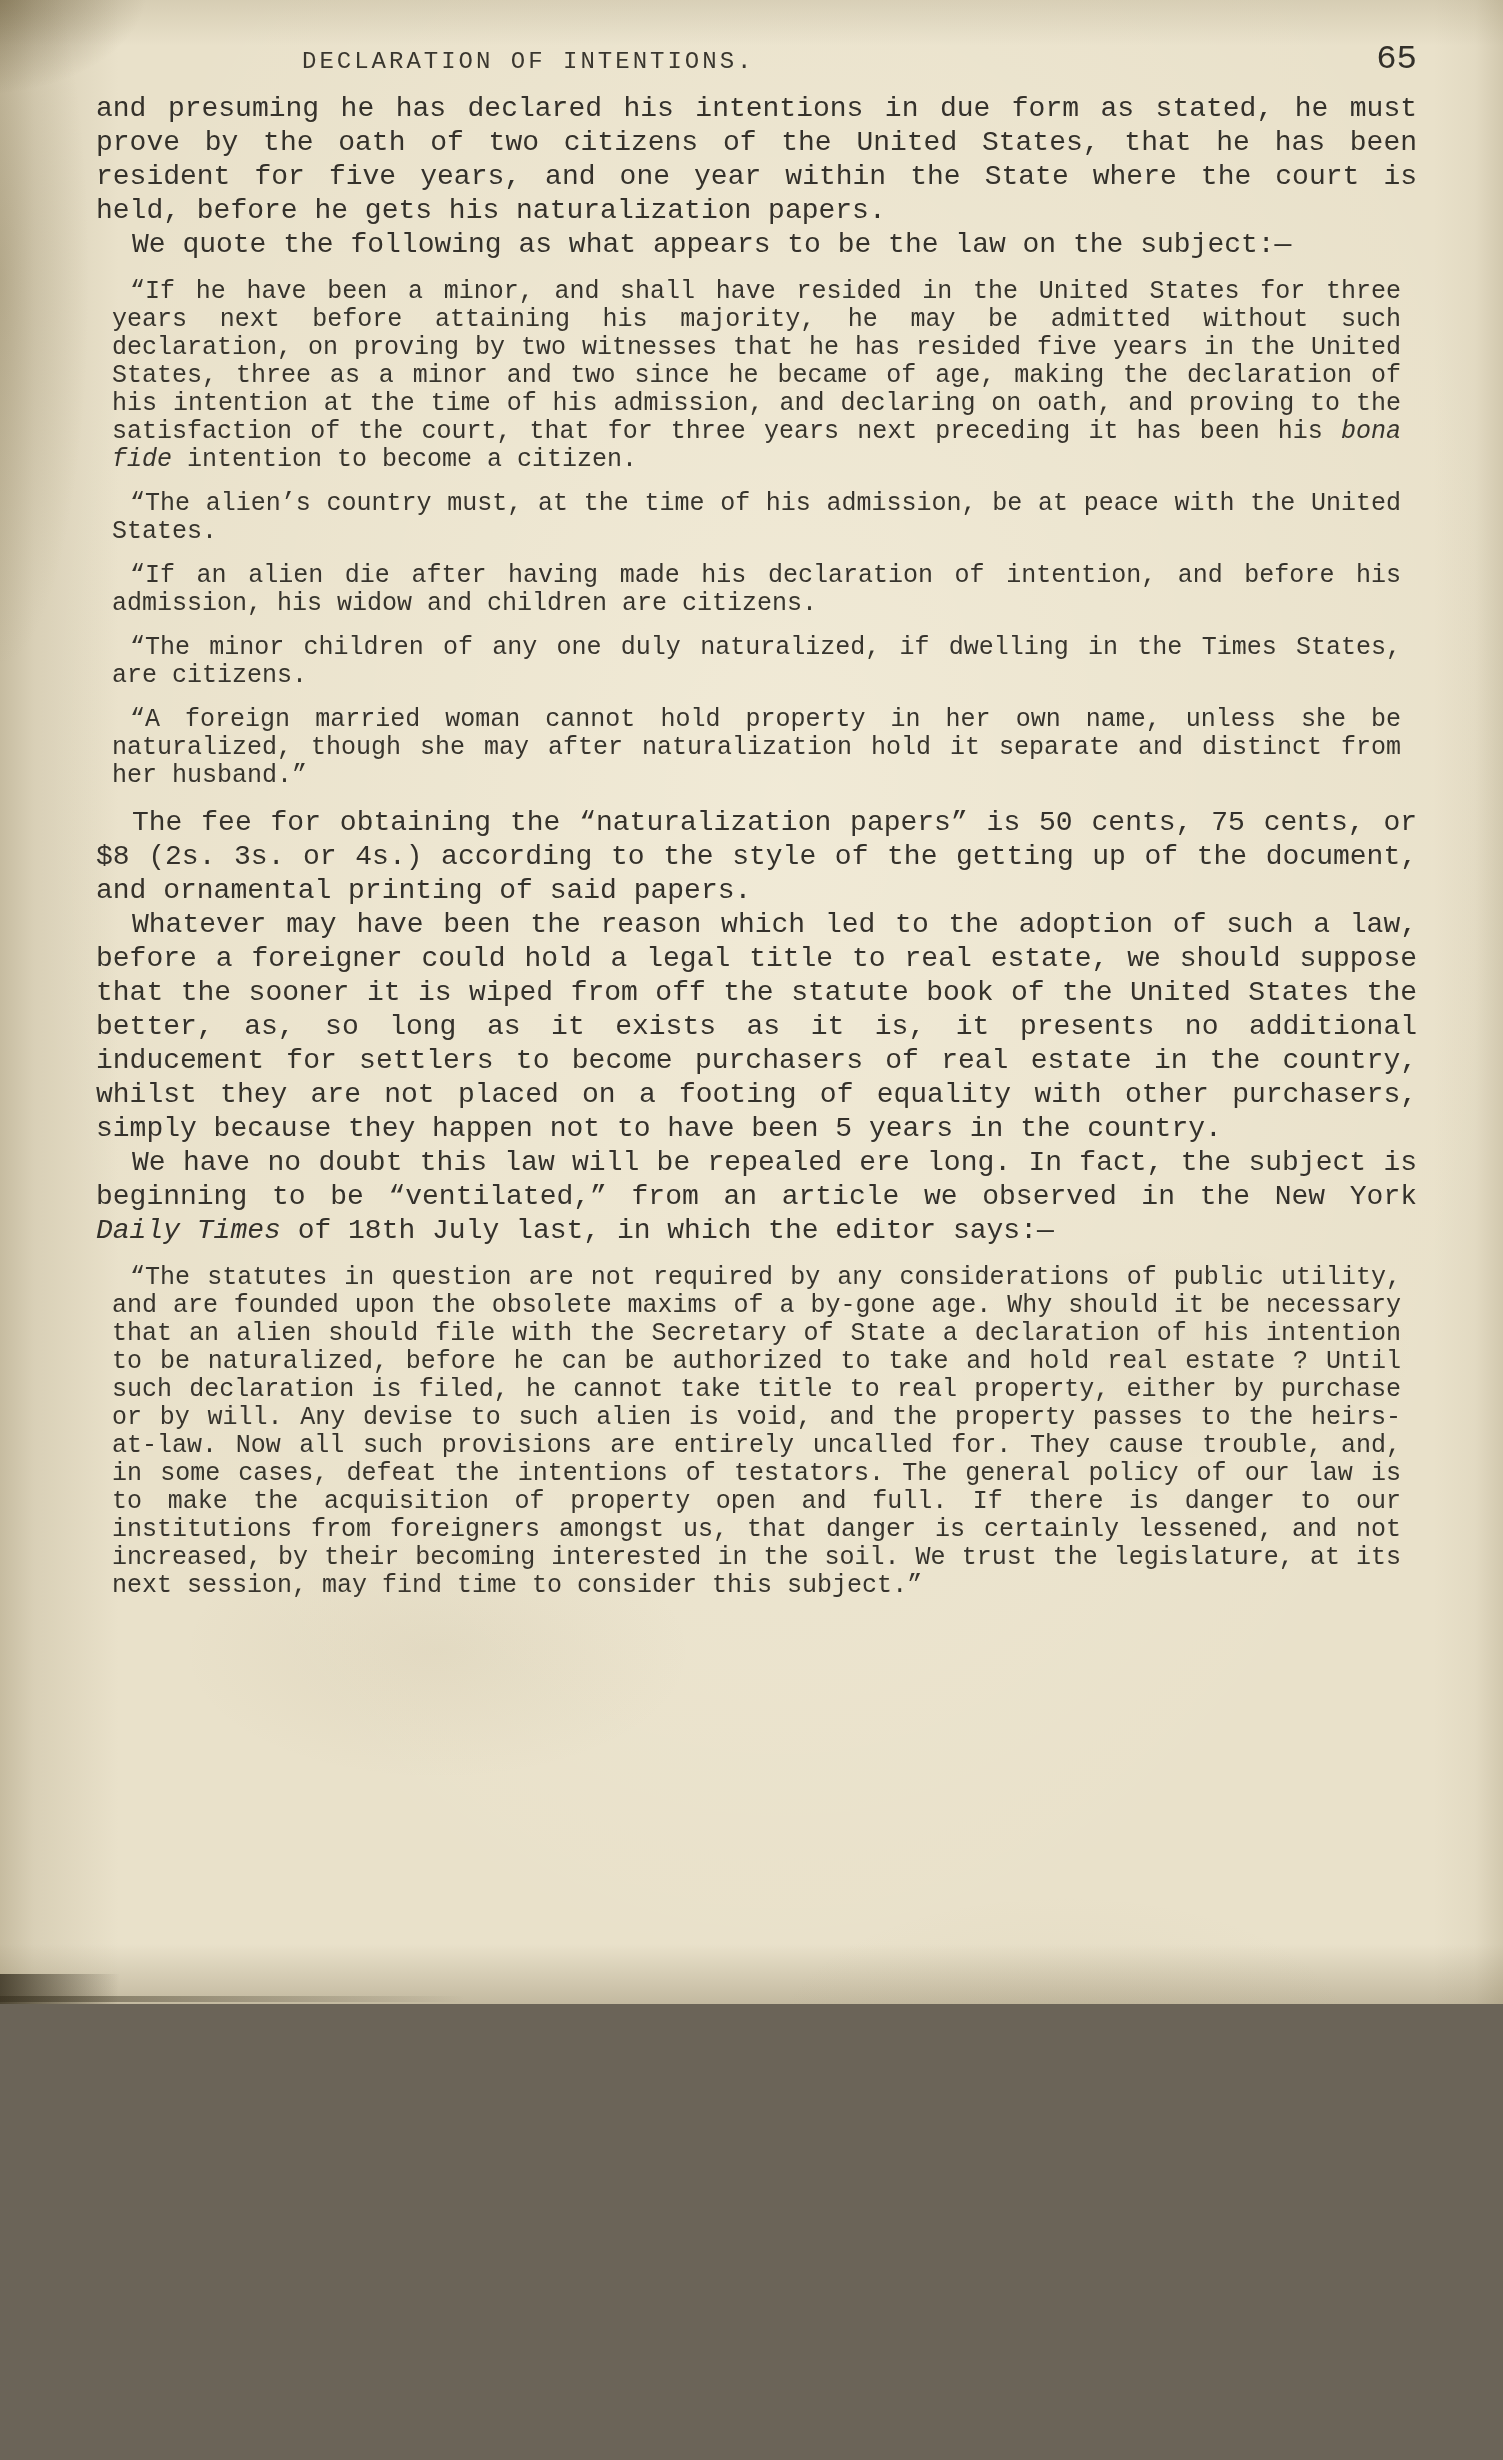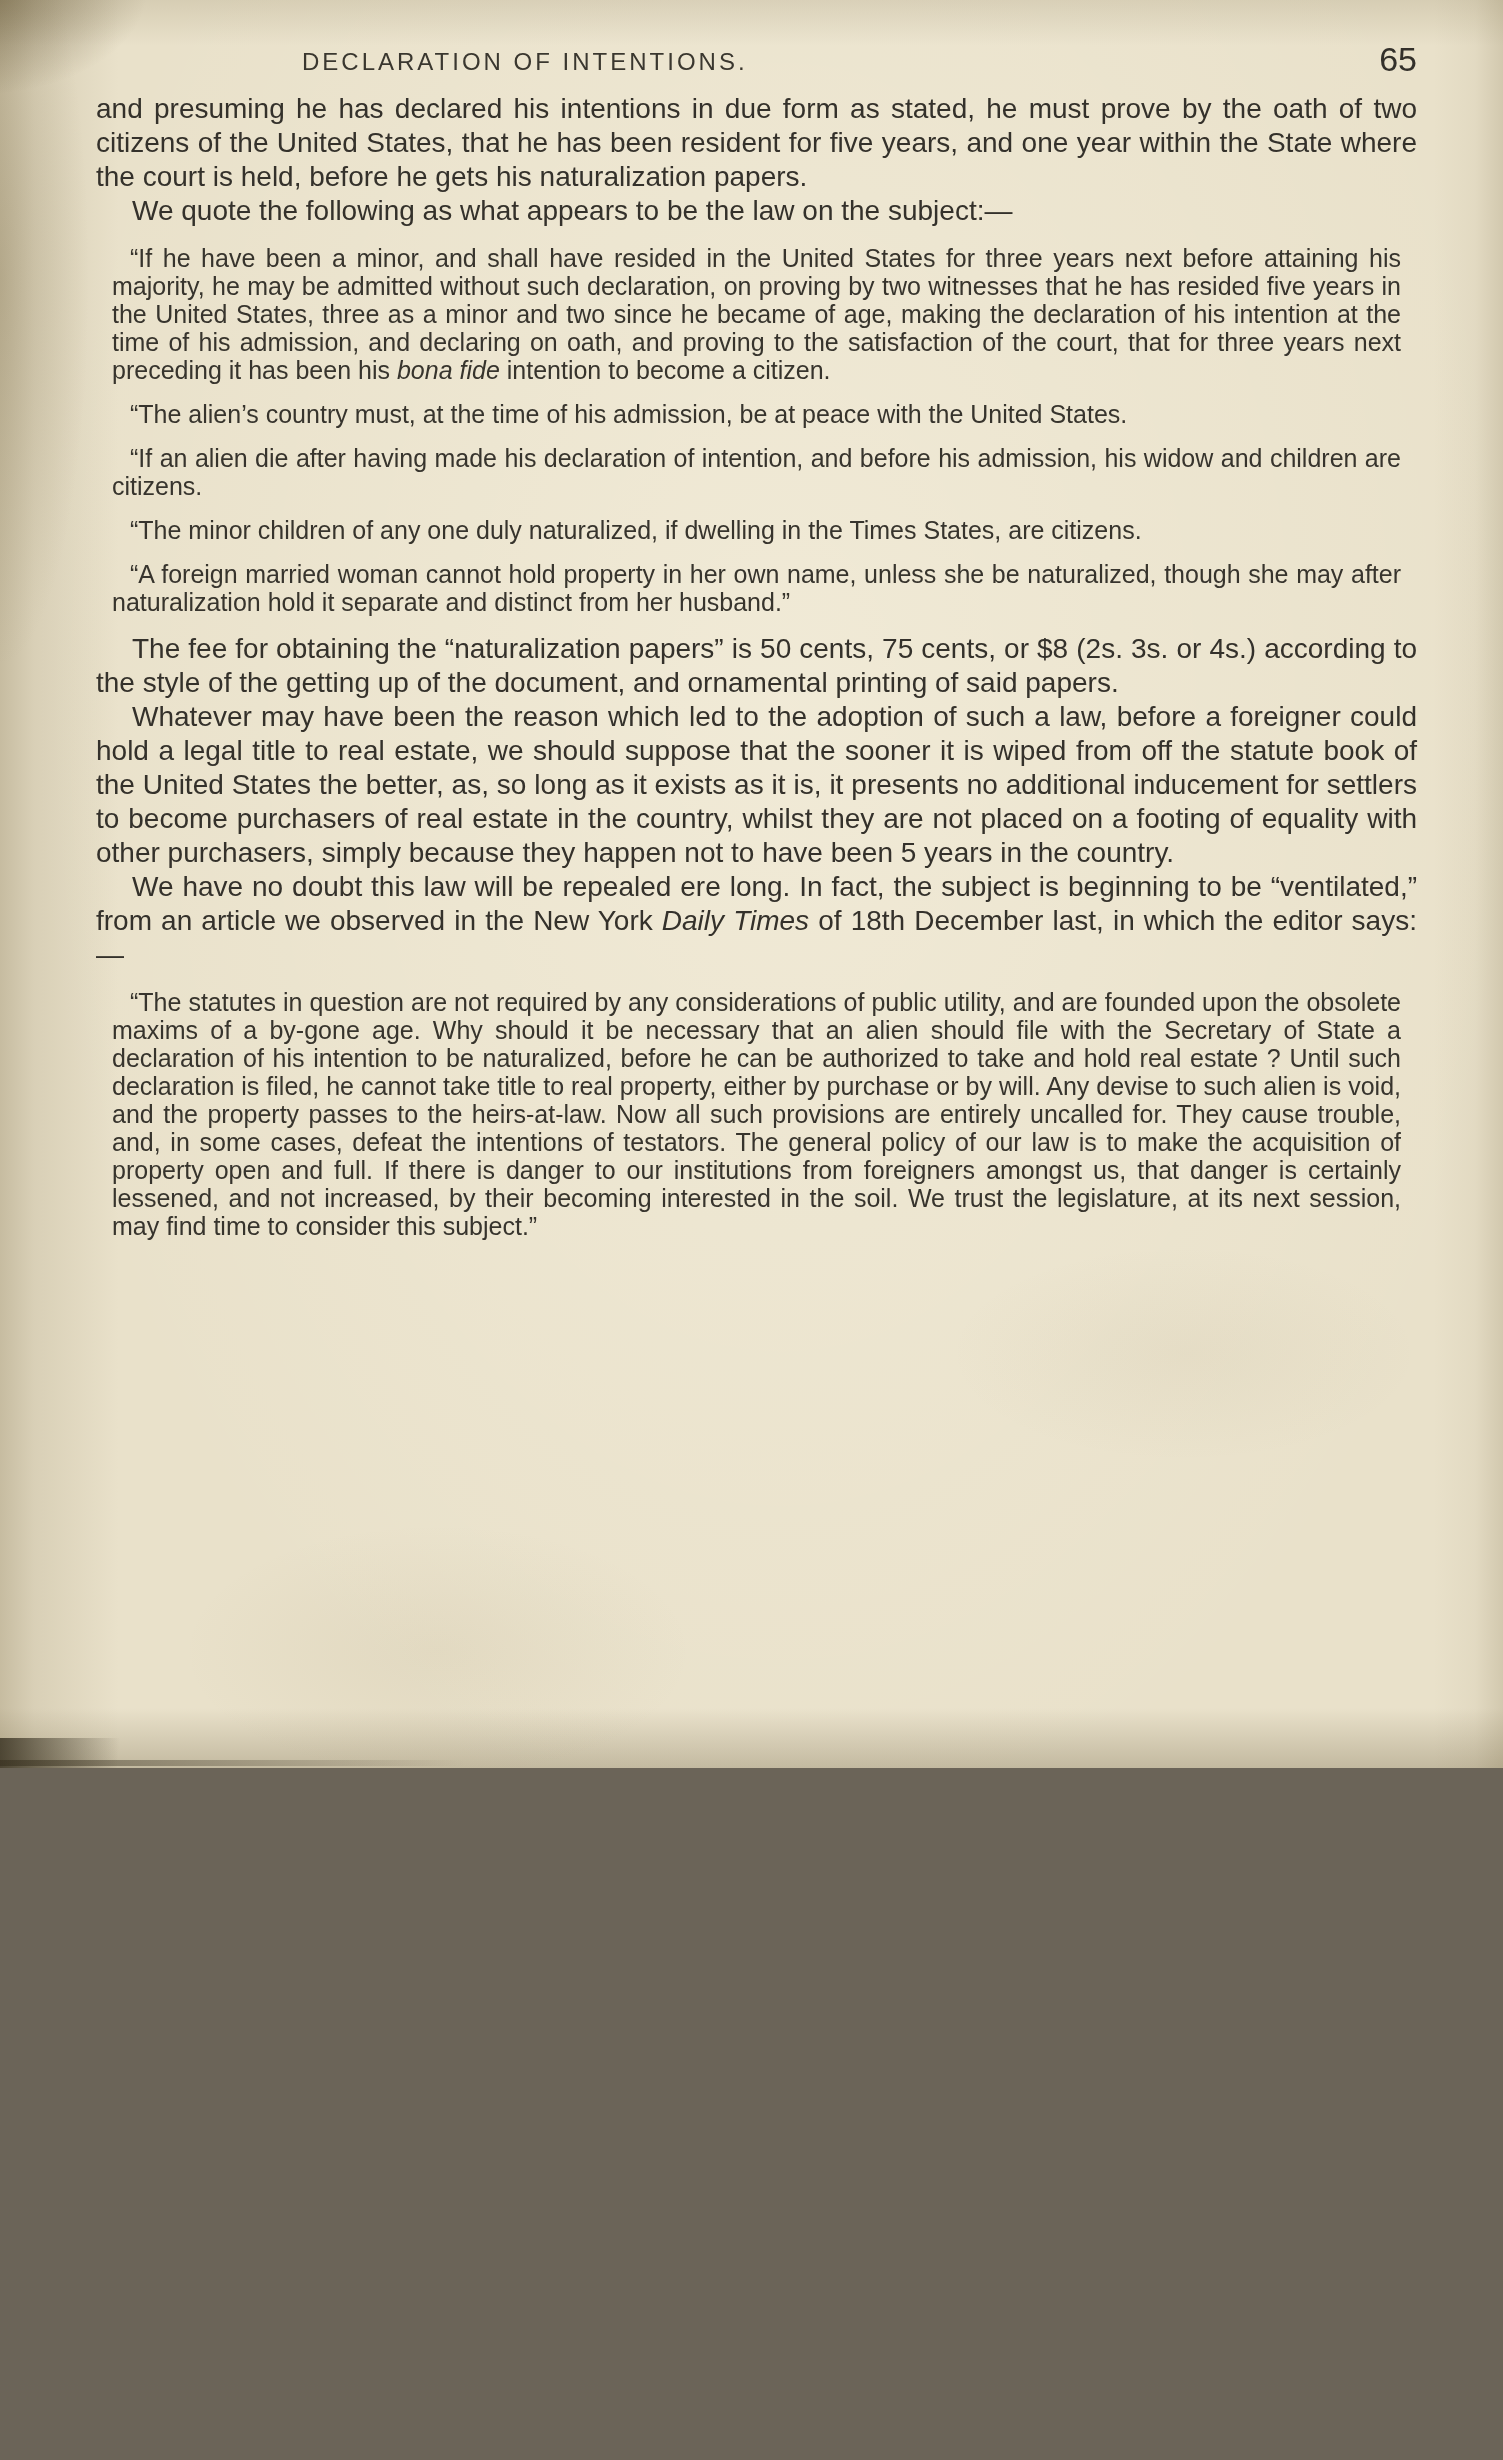--- a/index.html
+++ b/index.html
@@ -3,32 +3,32 @@
   <meta charset="utf-8">
   <style>
     html, body {
       margin: 0;
       padding: 0;
       background: #6b6458;
     }
     .page {
       position: relative;
       width: 1503px;
-      height: 1768px;
+      height: 2004px;
       margin: 0 auto;
       background-color: #e9e1ca;
       background-image:
         radial-gradient(ellipse 239px 149px at -20px -10px, rgba(92,78,46,0.55), rgba(92,78,46,0) 70%),
         radial-gradient(ellipse 119px 517px at 0px 279px, rgba(112,96,58,0.22), rgba(112,96,58,0) 75%),
         linear-gradient(90deg, rgba(118,102,64,0.30) 0px, rgba(118,102,64,0.14) 34px, rgba(118,102,64,0) 119px),
         linear-gradient(270deg, rgba(118,102,64,0.20) 0px, rgba(118,102,64,0.06) 28px, rgba(118,102,64,0) 70px),
         linear-gradient(180deg, rgba(118,102,64,0.16) 0px, rgba(118,102,64,0) 46px),
         linear-gradient(0deg, rgba(96,82,50,0.28) 0px, rgba(96,82,50,0) 60px),
         radial-gradient(ellipse 896px 1393px at 52% 40%, rgba(255,251,238,0.35), rgba(255,251,238,0) 85%);
-      font-family: Liberation Sans, sans-serif;
+      font-family: Liberation Mono, monospace;
       color: #33302a;
       overflow: hidden;
     }
     .page-header {
       position: absolute;
       left: 95px;
       right: 86px;
       top: 40px;
       height: 46px;
     }
@@ -124,21 +124,21 @@
       <p class="qpara">“The alien’s country must, at the time of his admission, be at peace with the United States.</p>
       <p class="qpara">“If an alien die after having made his declaration of intention, and before his admission, his widow and children are citizens.</p>
       <p class="qpara">“The minor children of any one duly naturalized, if dwelling in the Times States, are citizens.</p>
       <p class="qpara">“A foreign married woman cannot hold property in her own name, unless she be naturalized, though she may after naturalization hold it separate and distinct from her husband.”</p>
     </section>
 
     <p class="para indented">The fee for obtaining the “naturalization papers” is 50 cents, 75 cents, or $8 (2s. 3s. or 4s.) according to the style of the getting up of the document, and ornamental printing of said papers.</p>
 
     <p class="para indented">Whatever may have been the reason which led to the adoption of such a law, before a foreigner could hold a legal title to real estate, we should suppose that the sooner it is wiped from off the statute book of the United States the better, as, so long as it exists as it is, it presents no additional inducement for settlers to become purchasers of real estate in the country, whilst they are not placed on a footing of equality with other purchasers, simply because they happen not to have been 5 years in the country.</p>
 
-    <p class="para indented"><span>We have no doubt this law will be repealed ere long.  In fact, the subject is beginning to be “ventilated,” from an article we observed in the New York </span><i>Daily Times</i><span> of 18th December last, in which the editor says:—</span></p>
+    <p class="para indented"><span>We have no doubt this law will be repealed ere long.  In fact, the subject is beginning to be “ventilated,” from an article we observed in the New York </span><i>Daily Times</i><span> of 18th July last, in which the editor says:—</span></p>
 
     <section class="quote-block">
       <p class="qpara">“The statutes in question are not required by any considerations of public utility, and are founded upon the obsolete maxims of a by-gone age.  Why should it be necessary that an alien should file with the Secretary of State a declaration of his intention to be naturalized, before he can be authorized to take and hold real estate ?  Until such declaration is filed, he cannot take title to real property, either by purchase or by will.  Any devise to such alien is void, and the property passes to the heirs-at-law.  Now all such provisions are entirely uncalled for.  They cause trouble, and, in some cases, defeat the intentions of testators.  The general policy of our law is to make the acquisition of property open and full.  If there is danger to our institutions from foreigners amongst us, that danger is certainly lessened, and not increased, by their becoming interested in the soil.  We trust the legislature, at its next session, may find time to consider this subject.”</p>
     </section>
 
   </main>
 
   <div class="stain" id="stain-a"></div>
   <div class="stain" id="stain-b"></div>
   <div class="stain" id="stain-c"></div>

